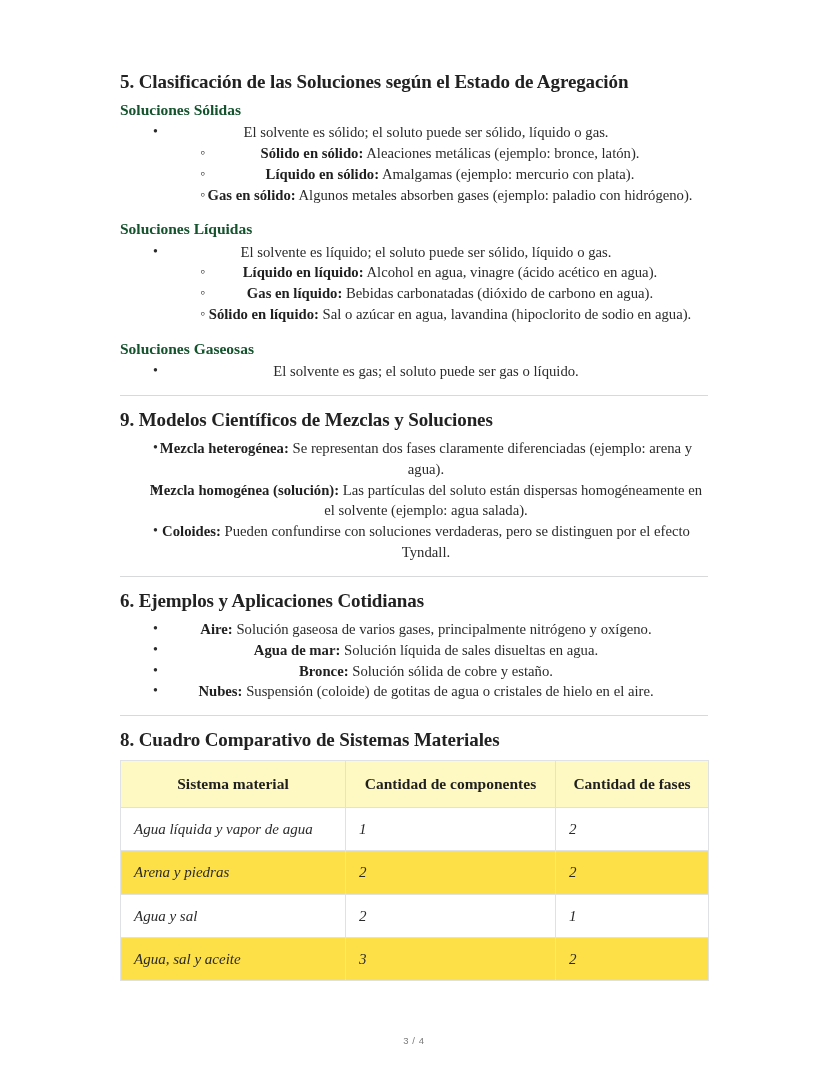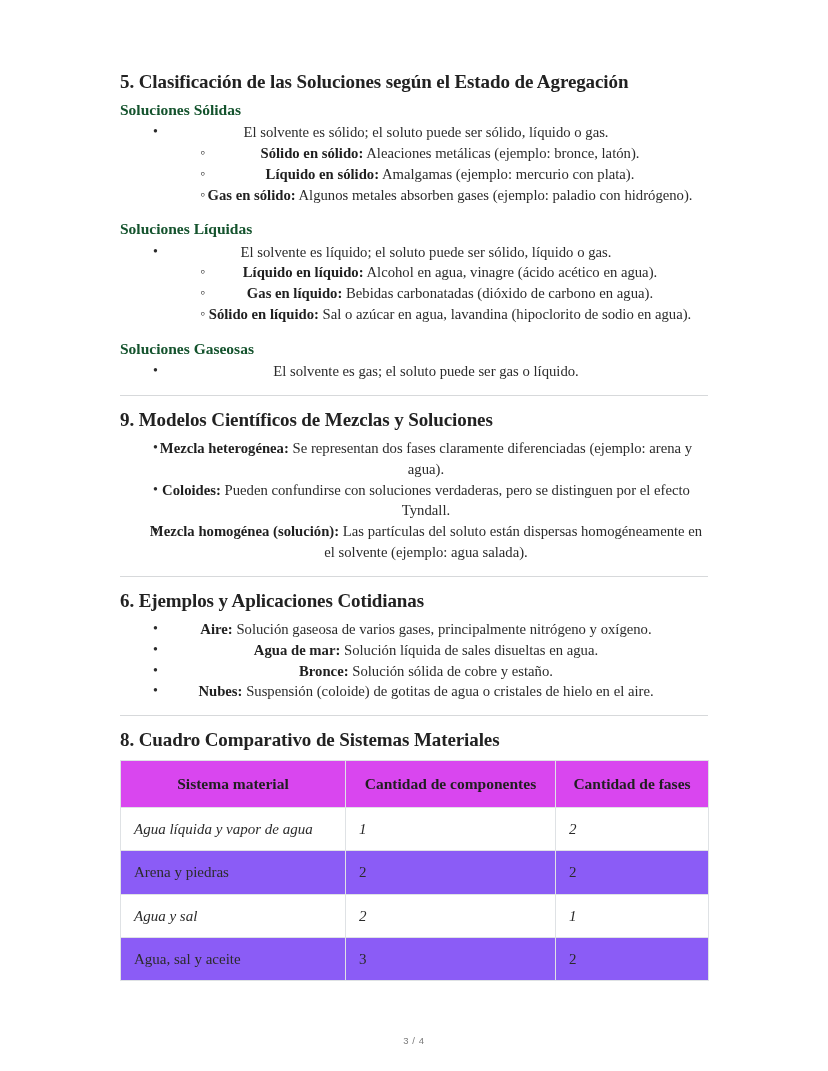--- a/index.html
+++ b/index.html
@@ -110,34 +110,35 @@
   table.cmp col.c2 { width: 210px; }
   table.cmp col.c3 { width: 153px; }
   table.cmp th {
     border: 1px solid #dfe2e5;
     font-size: 15.5px;
     font-weight: bold;
     text-align: center;
     vertical-align: middle;
     padding: 13px 10px;
     color: #1f1f1f;
-    background: #d946ef;
+    background: #fef9c3;
     line-height: 1.3;
   }
   table.cmp td {
     border: 1px solid #dfe2e5;
     font-size: 15px;
     text-align: left;
     vertical-align: middle;
     padding: 11px 13px;
     color: #2b2b2b;
     line-height: 1.35;
   }
   table.cmp tr.alt td {
-    background: #8b5cf6;
+    background: #fde047;
+    font-style: italic;
   }
   table.cmp tr.plain td {
     background: #ffffff;
     font-style: italic;
   }
   
   .footer {
     position: absolute;
     left: 0;
     top: 1035px;
@@ -209,24 +210,24 @@
 
   <hr class="rule">
 
   <div class="block">
     <h2 class="section-title">9. Modelos Científicos de Mezclas y Soluciones</h2>
     <ul class="lvl1">
       <li>
         <span class="row"><span class="lbl">Mezcla heterogénea:</span><span> Se representan dos fases claramente diferenciadas (ejemplo: arena y agua).</span></span>
       </li>
       <li>
+        <span class="row"><span class="lbl">Mezcla homogénea (solución):</span><span> Las partículas del soluto están dispersas homogéneamente en el solvente (ejemplo: agua salada).</span></span>
+      </li>
+      <li>
         <span class="row"><span class="lbl">Coloides:</span><span> Pueden confundirse con soluciones verdaderas, pero se distinguen por el efecto Tyndall.</span></span>
-      </li>
-      <li>
-        <span class="row"><span class="lbl">Mezcla homogénea (solución):</span><span> Las partículas del soluto están dispersas homogéneamente en el solvente (ejemplo: agua salada).</span></span>
       </li>
     </ul>
   </div>
 
   <hr class="rule">
 
   <div class="block">
     <h2 class="section-title">6. Ejemplos y Aplicaciones Cotidianas</h2>
     <ul class="lvl1">
       <li>

